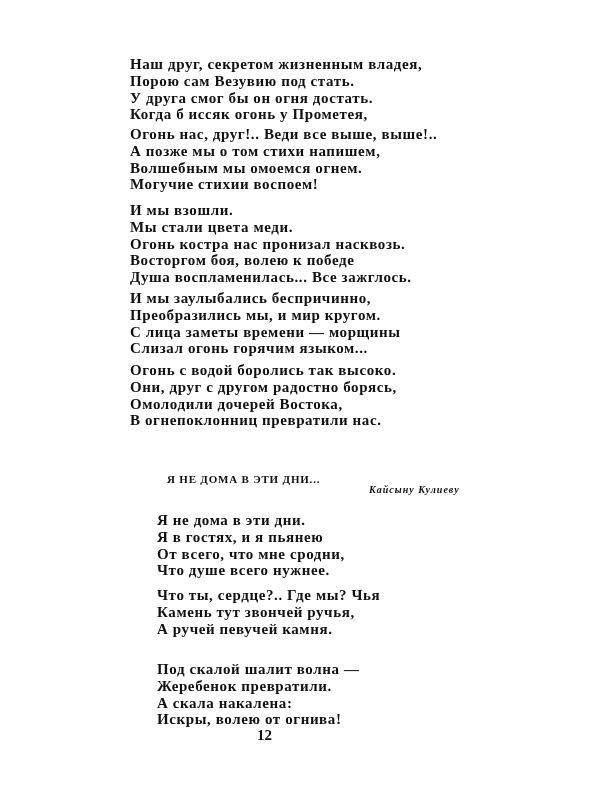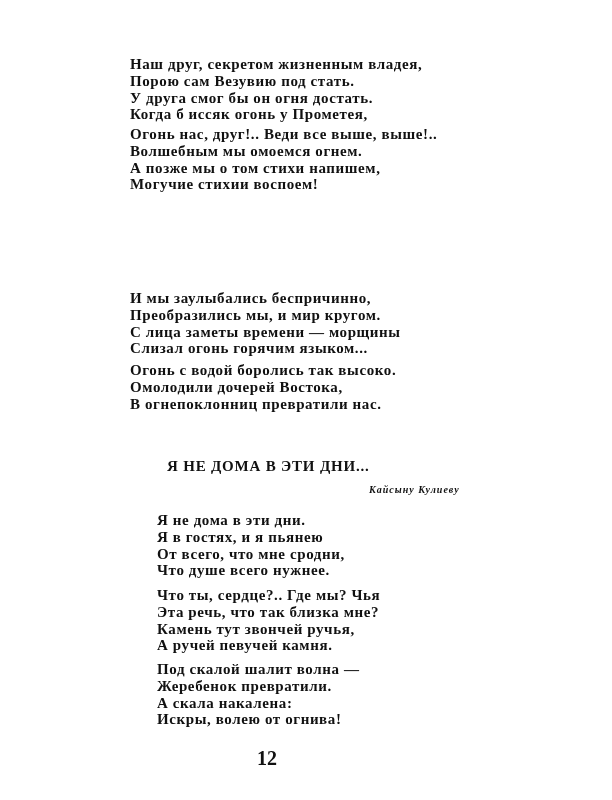--- a/index.html
+++ b/index.html
@@ -1,71 +1,78 @@
 <!DOCTYPE html>
 <html><head>
 <meta charset="utf-8">
 <style>
   html, body { margin: 0; padding: 0; background: #ffffff; }
   body { width: 612px; height: 800px; position: relative; overflow: hidden;
          font-family: "Liberation Serif", "DejaVu Serif", serif; color: #111111; }
   .page { position: absolute; left: 0; top: 0; width: 612px; height: 588px; }
   .stanza { position: absolute; left: 130px; }
   .stanza .line { font-size: 15px; font-weight: bold; line-height: 16.8px; white-space: nowrap; letter-spacing: 0.6px; }
-  .title { position: absolute; left: 167px; top: 458px; font-size: 15px; font-weight: bold; letter-spacing: 0.8px; white-space: nowrap; }
+  .title { position: absolute; left: 167px; top: 473px; font-size: 11px; font-weight: bold; letter-spacing: 0.8px; white-space: nowrap; }
   .dedication { position: absolute; left: 369px; top: 484px; font-size: 10px; font-style: italic; font-weight: bold; letter-spacing: 1px; white-space: nowrap; }
   .poem2 { left: 157px; }
-  .page-number { position: absolute; left: 257px; top: 727px; font-size: 20px; font-weight: bold; margin-top: 20px; }
+  .page-number { position: absolute; left: 257px; top: 727px; font-size: 15px; font-weight: bold; }
 </style>
 </head>
 <body>
 
 <div class="page">
 
   <div class="stanza" style="top:56px">
     <div class="line">Наш друг, секретом жизненным владея,</div>
     <div class="line">Порою сам Везувию под стать.</div>
     <div class="line">У друга смог бы он огня достать.</div>
     <div class="line">Когда б иссяк огонь у Прометея,</div>
   </div>
 
   <div class="stanza" style="top:126px">
     <div class="line">Огонь нас, друг!.. Веди все выше, выше!..</div>
+    <div class="line">А позже мы о том стихи напишем,</div>
     <div class="line">Волшебным мы омоемся огнем.</div>
-    <div class="line">А позже мы о том стихи напишем,</div>
     <div class="line">Могучие стихии воспоем!</div>
   </div>
 
+  <div class="stanza" style="top:202px">
+    <div class="line">И мы взошли.</div>
+    <div class="line">Мы стали цвета меди.</div>
+    <div class="line">Огонь костра нас пронизал насквозь.</div>
+    <div class="line">Восторгом боя, волею к победе</div>
+    <div class="line">Душа воспламенилась... Все зажглось.</div>
+  </div>
 
   <div class="stanza" style="top:290px">
     <div class="line">И мы заулыбались беспричинно,</div>
     <div class="line">Преобразились мы, и мир кругом.</div>
     <div class="line">С лица заметы времени — морщины</div>
     <div class="line">Слизал огонь горячим языком...</div>
   </div>
 
   <div class="stanza" style="top:362px">
     <div class="line">Огонь с водой боролись так высоко.</div>
+    <div class="line">Они, друг с другом радостно борясь,</div>
     <div class="line">Омолодили дочерей Востока,</div>
     <div class="line">В огнепоклонниц превратили нас.</div>
   </div>
 
   <div class="title">Я НЕ ДОМА В ЭТИ ДНИ...</div>
   <div class="dedication">Кайсыну Кулиеву</div>
 
   <div class="stanza poem2" style="top:512px">
     <div class="line">Я не дома в эти дни.</div>
     <div class="line">Я в гостях, и я пьянею</div>
     <div class="line">От всего, что мне сродни,</div>
     <div class="line">Что душе всего нужнее.</div>
   </div>
 
   <div class="stanza poem2" style="top:587px">
     <div class="line">Что ты, сердце?.. Где мы? Чья</div>
-    <div class="line">Эта речь, что так близка мне?</div>
     <div class="line">Камень тут звончей ручья,</div>
     <div class="line">А ручей певучей камня.</div>
   </div>
 
   <div class="stanza poem2" style="top:661px">
     <div class="line">Под скалой шалит волна —</div>
     <div class="line">Жеребенок превратили.</div>
     <div class="line">А скала накалена:</div>
     <div class="line">Искры, волею от огнива!</div>
   </div>

